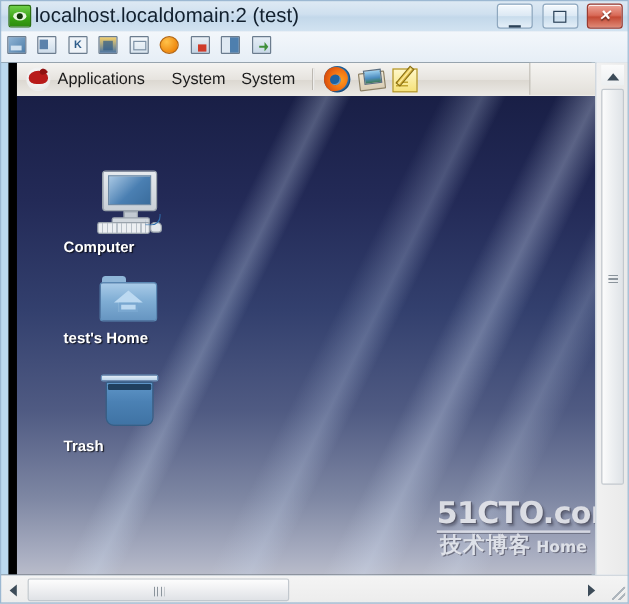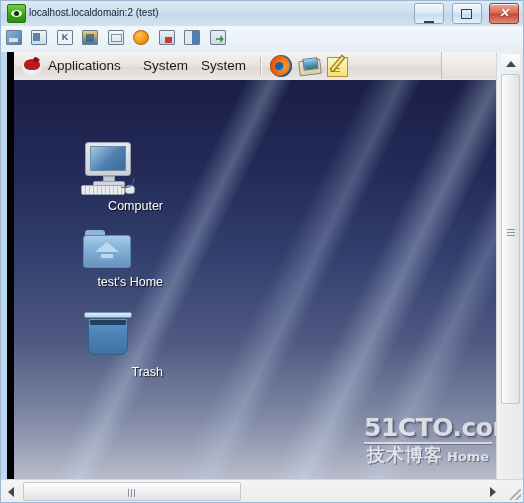--- a/index.html
+++ b/index.html
@@ -28,21 +28,21 @@
   .app-icon:before{
     content:"";position:absolute;left:3px;top:5px;width:11px;height:7px;
     background:#e8f7e0;border-radius:50%;
   }
   .app-icon:after{
     content:"";position:absolute;left:6px;top:6px;width:5px;height:5px;
     background:#12370a;border-radius:50%;
   }
   .title-text{
     position:absolute;left:29px;top:4px;height:18px;line-height:18px;
-    font-size:10px;color:#12202e;white-space:nowrap;
+    font-size:17px;color:#12202e;white-space:nowrap;
   }
   .winbtns{position:absolute;right:5px;top:3px;height:20px;}
   .wbtn{
     display:inline-block;width:28px;height:19px;margin-left:3px;
     vertical-align:top;position:relative;border-radius:3px;
     border:1px solid #8fa8bf;
     background:linear-gradient(180deg,#f4f9fd 0%,#dce9f4 48%,#c8dcec 52%,#e4eff8 100%);
     box-shadow:inset 0 1px 0 rgba(255,255,255,.85);
   }
   .wbtn.close{
@@ -194,21 +194,21 @@
   
   .desk{
     position:absolute;left:0;top:28px;width:486px;height:399px;overflow:hidden;
     background:
       linear-gradient(116deg,rgba(255,255,255,0) 34%,rgba(205,220,240,.30) 38%,rgba(255,255,255,0) 41%),
       linear-gradient(116deg,rgba(255,255,255,0) 52%,rgba(200,215,238,.26) 57%,rgba(255,255,255,0) 60%),
       linear-gradient(116deg,rgba(255,255,255,0) 66%,rgba(210,222,242,.34) 71%,rgba(255,255,255,0) 75%),
       linear-gradient(116deg,rgba(255,255,255,0) 78%,rgba(215,228,245,.22) 82%,rgba(255,255,255,0) 86%),
       linear-gradient(180deg,#191f46 0%,#232a57 22%,#33406e 45%,#505b83 66%,#7e87a3 84%,#a9aec1 96%,#b9bcca 100%);
   }
-  .dicon{position:absolute;width:110px;text-align:right;}
+  .dicon{position:absolute;width:110px;text-align:left;font-weight:bold;}
   .dlabel{
     display:inline-block;margin-top:3px;font-size:12.5px;color:#fff;
     text-shadow:1px 1px 1px rgba(0,0,0,.75);line-height:14px;white-space:nowrap;
   }
 
   
   .i-computer{left:39px;top:62px;}
   .cmp{position:relative;width:62px;height:54px;margin:0 auto;}
   .cmp .mon{
     position:absolute;left:8px;top:0;width:46px;height:34px;

